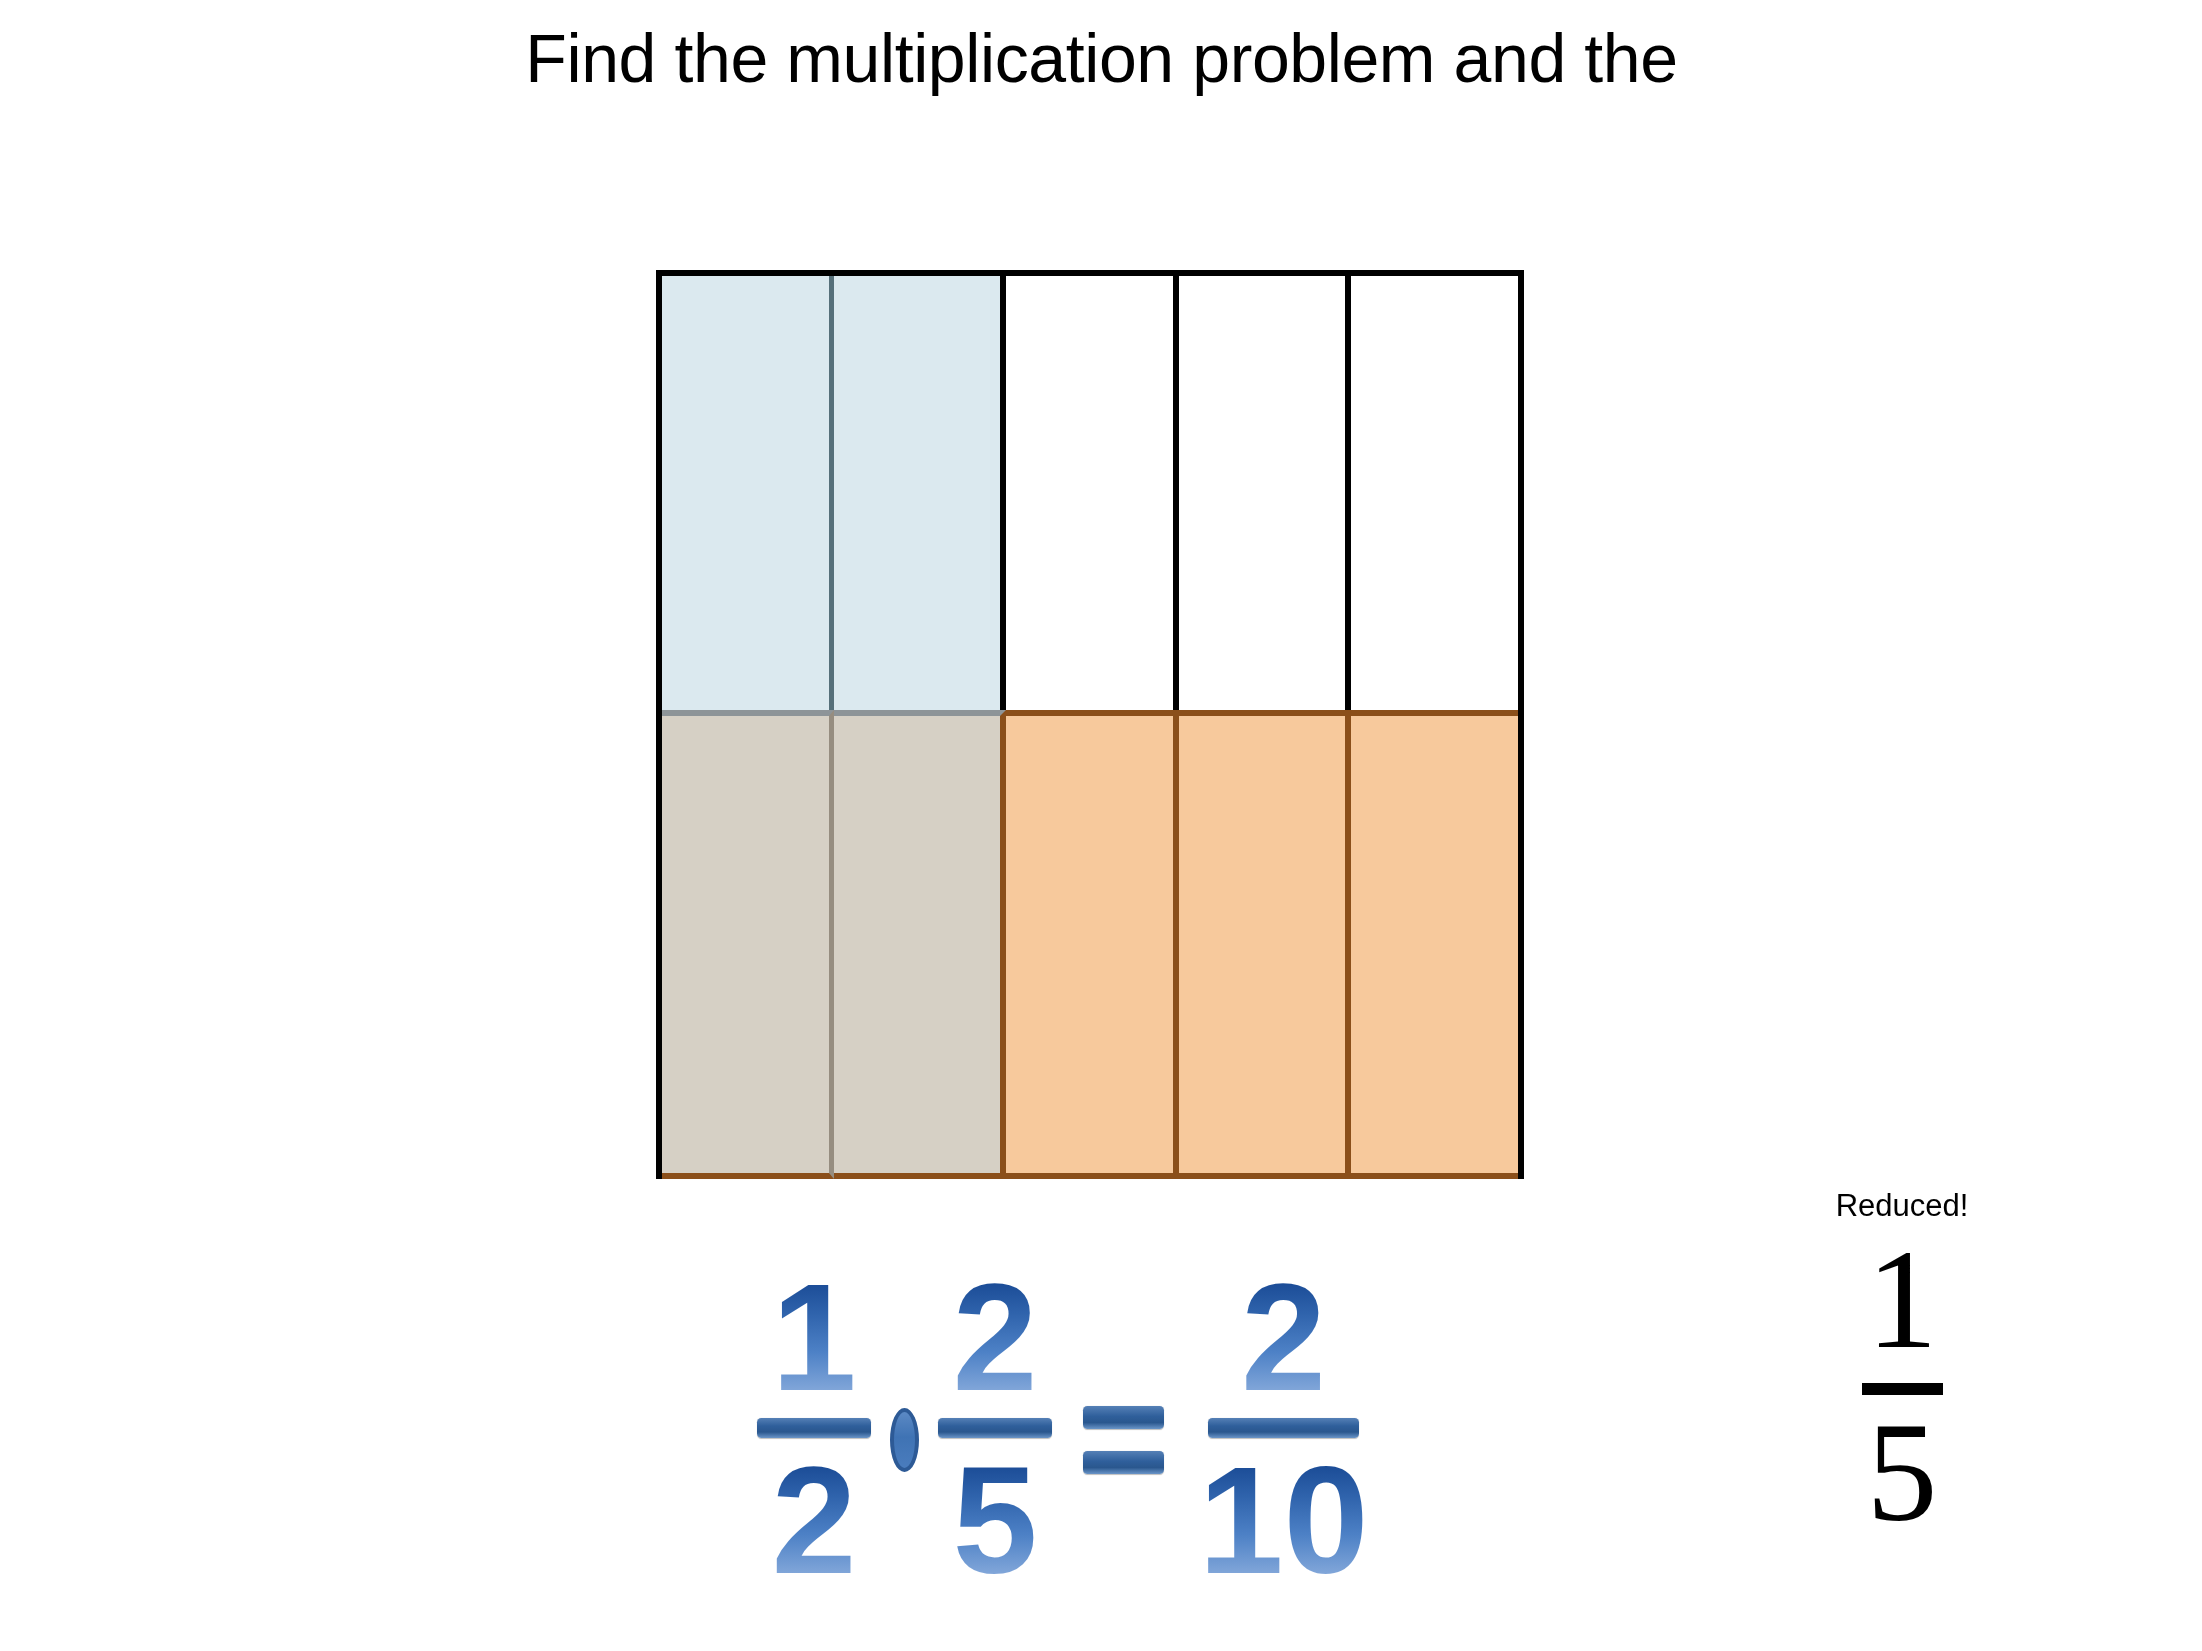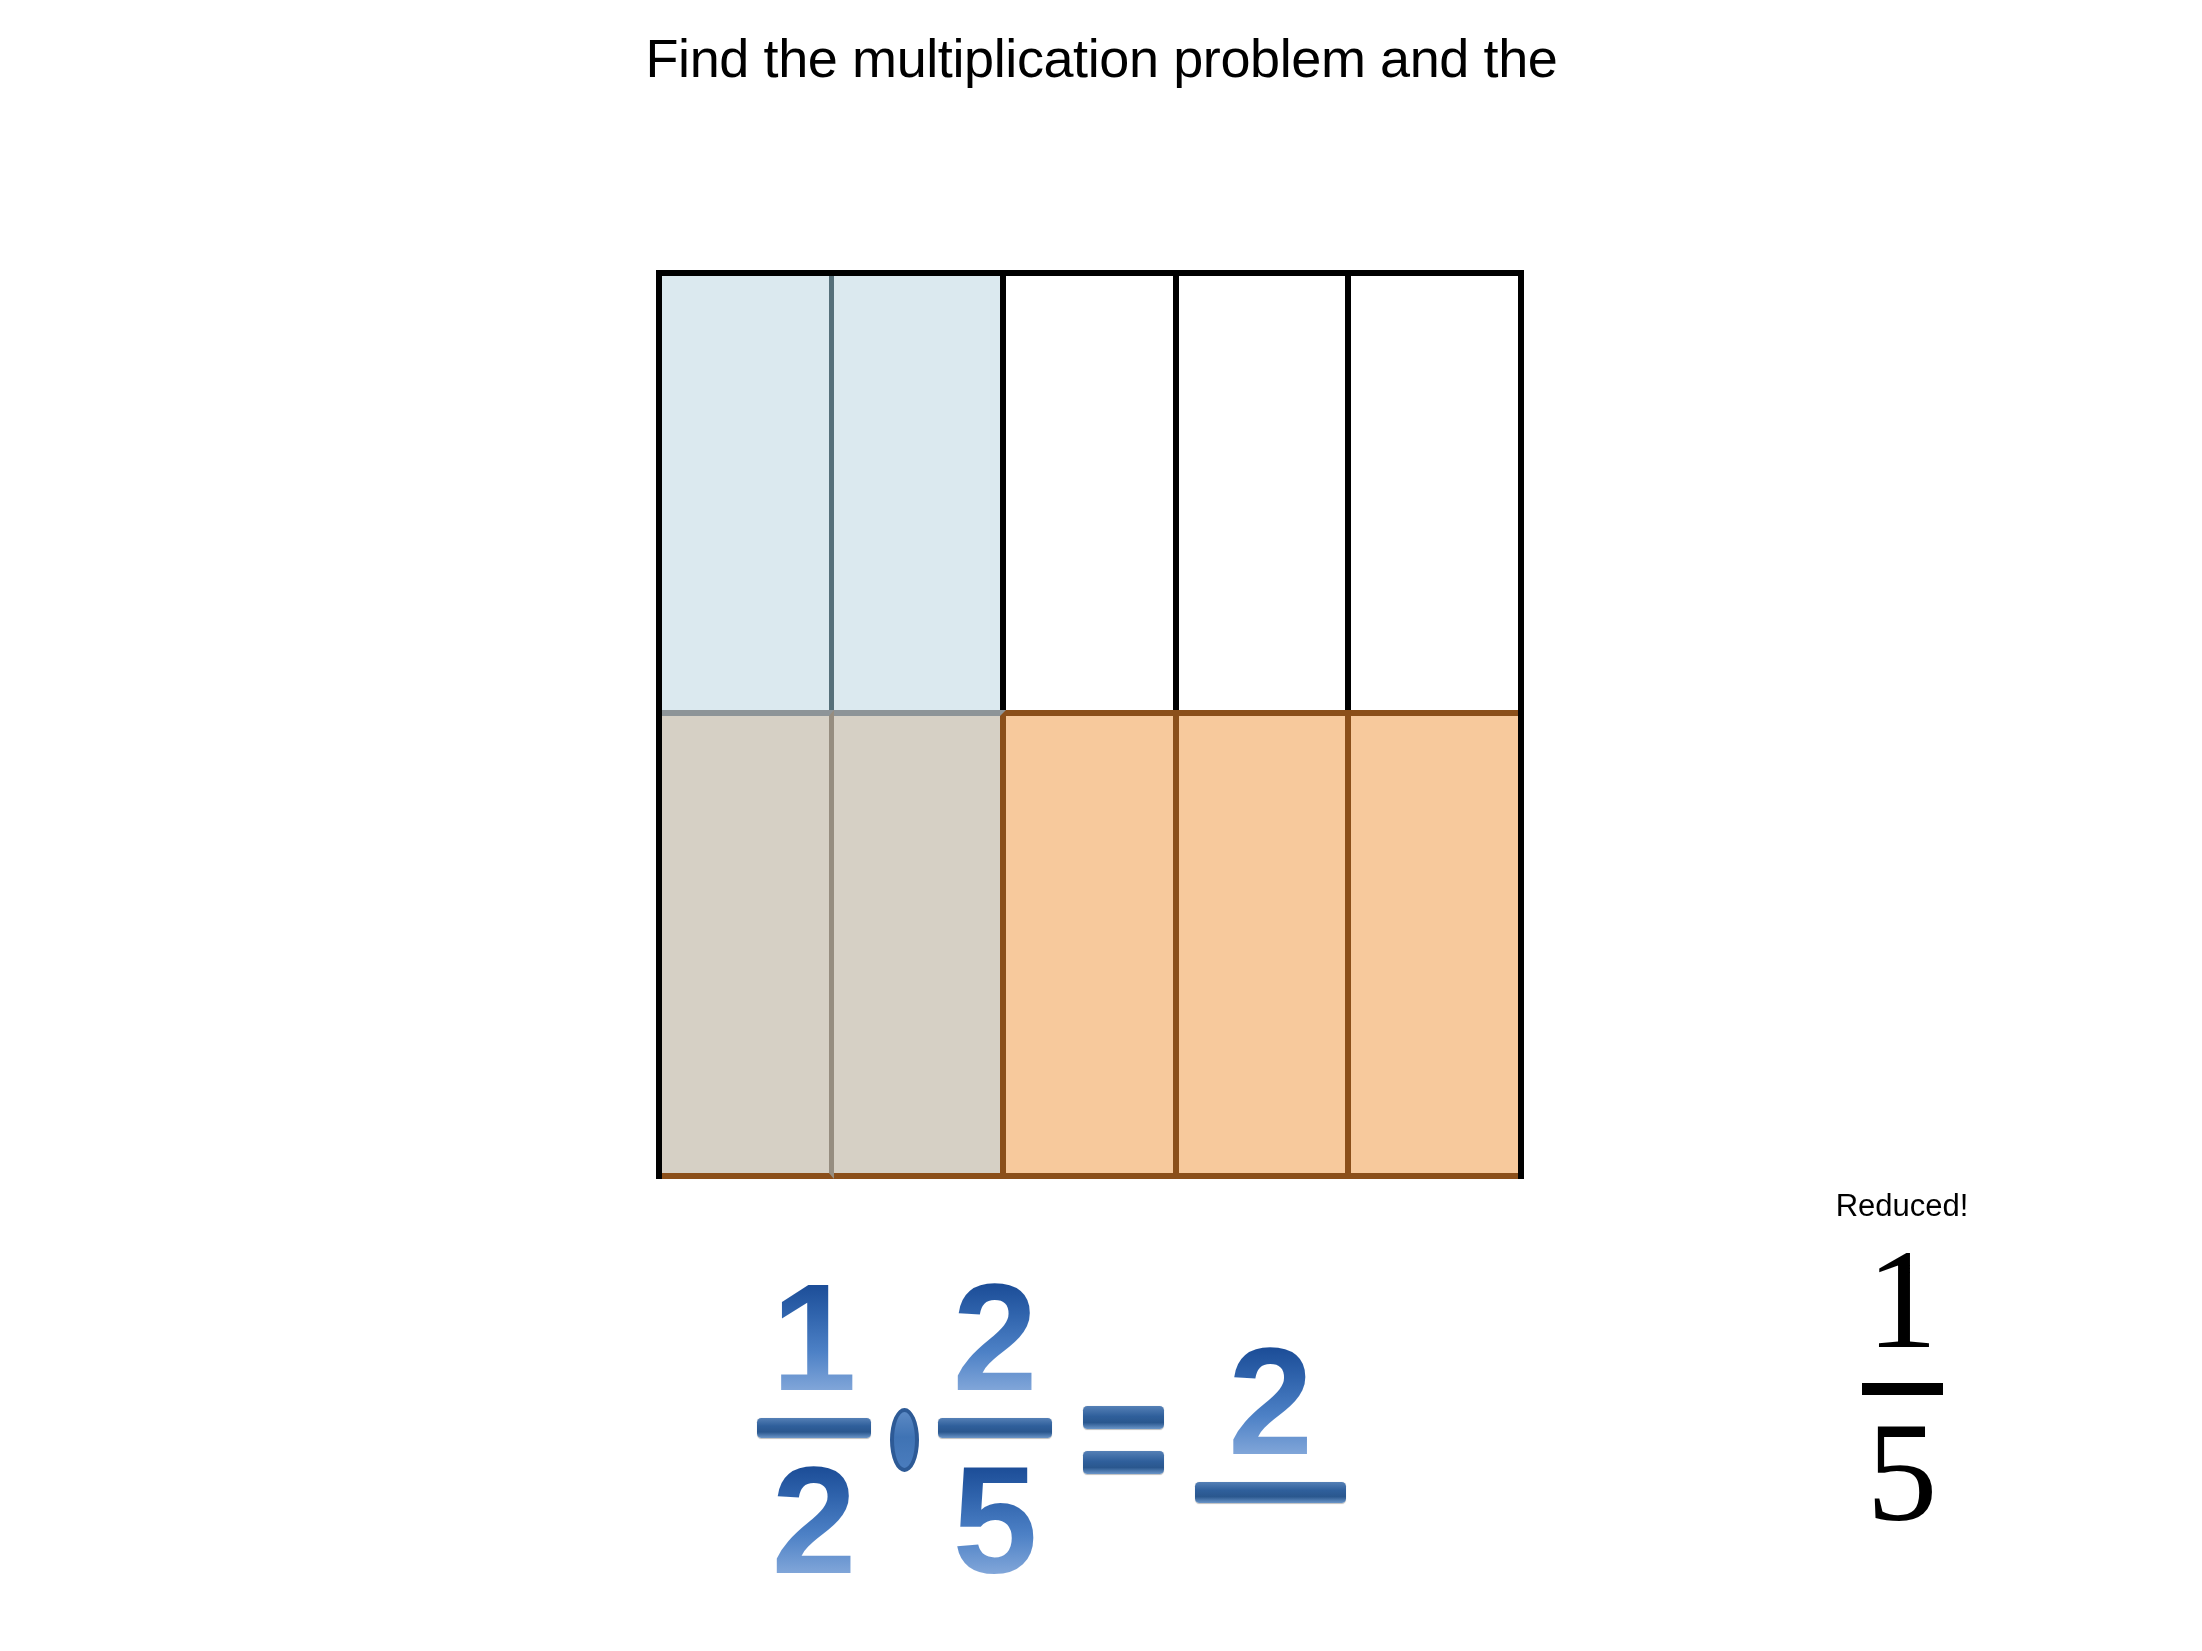--- a/index.html
+++ b/index.html
@@ -21,21 +21,21 @@
     position: absolute;
     left: 0;
     top: 0;
     width: 2203px;
     text-align: center;
   }
   .title-line {
     display: block;
     color: #000000;
     font-family: "Liberation Sans", sans-serif;
-    font-size: 54px;
+    font-size: 68px;
     font-weight: 400;
     line-height: 116px;
     letter-spacing: -0.4px;
     white-space: nowrap;
   }
 
   
   #area-model {
     position: absolute;
     left: 656px;
@@ -249,20 +249,21 @@
   </div>
 
   <span class="op-equals">
     <span class="eq-bar"></span>
     <span class="eq-bar"></span>
   </span>
 
   <div class="fraction">
     <span class="num">2</span>
     <span class="frac-bar wide"></span>
+    <span class="den">10</span>
   </div>
 
 </div>
 
 <div id="reduced-block">
   <div id="reduced-label">Reduced!</div>
   <div id="reduced-fraction">
     <span class="serif-num">1</span>
     <span class="serif-bar"></span>
     <span class="serif-den">5</span>

